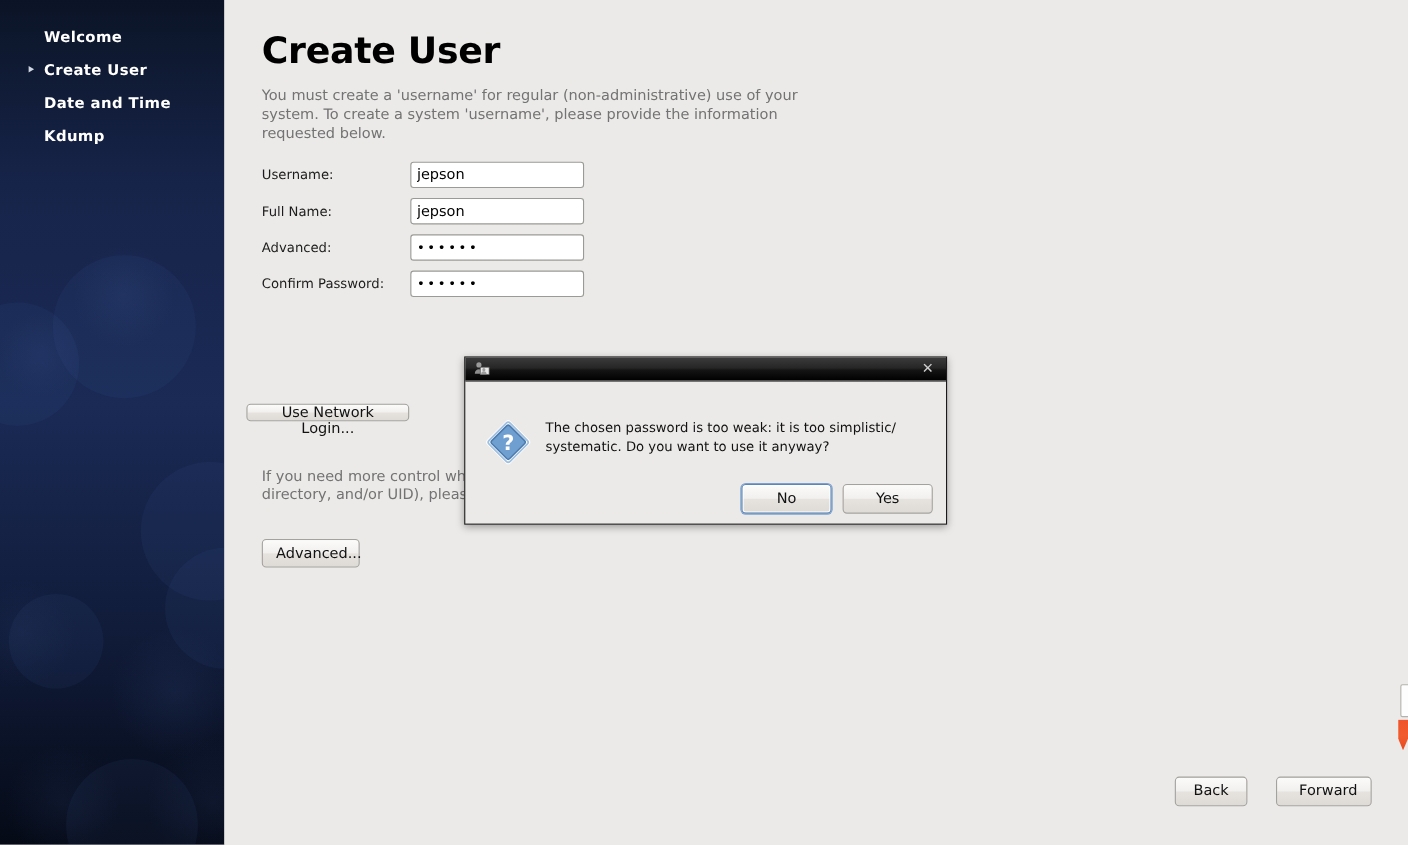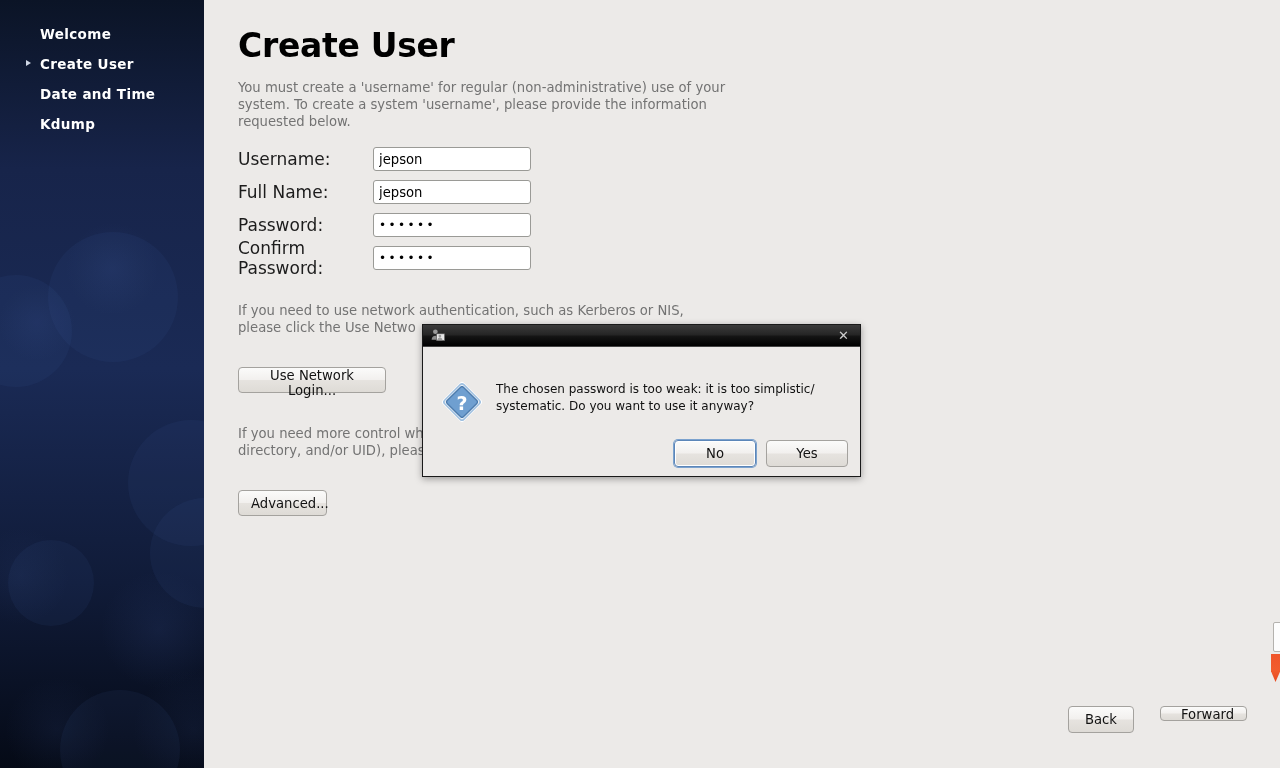--- a/index.html
+++ b/index.html
@@ -110,21 +110,21 @@
 
   .form-row {
     display: flex;
     align-items: center;
     height: 26px;
     margin-bottom: 7px;
   }
 
   .form-label {
     width: 135px;
-    font-size: 17px;
+    font-size: 12px;
     color: #1c1c1c;
   }
 
   .form-input {
     width: 158px;
     height: 24px;
     box-sizing: border-box;
     border: 1px solid #9a9a96;
     border-radius: 3px;
     background: #ffffff;
@@ -148,40 +148,40 @@
     background: linear-gradient(to bottom, #fbfbfa 0%, #f2f0ee 48%, #e6e3df 52%, #dedbd6 100%);
     font-family: "DejaVu Sans", sans-serif;
     font-size: 13.2px;
     color: #121212;
     cursor: default;
     padding: 0 12px;
   }
 
   #use-network-login-button {
     position: absolute;
-    left: 238px; top: 367px;
-    width: 148px; height: 26px;
+    left: 224px; top: 367px;
+    width: 148px; height: 16px;
   }
 
   #advanced-button {
     position: absolute;
     left: 238px; top: 490px;
     width: 89px; height: 26px;
   }
 
   #back-button {
     position: absolute;
     left: 1068px; top: 706px;
     width: 66px; height: 27px;
   }
 
   #forward-button {
     position: absolute;
     left: 1160px; top: 706px;
-    width: 87px; height: 15px; padding-left: 20px;
+    width: 87px; height: 27px; padding-left: 20px;
   }
 
   
   #edge-box {
     position: absolute;
     left: 1273px; top: 622px;
     width: 12px; height: 30px;
     box-sizing: border-box;
     background: #fdfdfd;
     border: 1px solid #b4b2ae;
@@ -314,31 +314,29 @@
     <div id="form">
       <div class="form-row">
         <div class="form-label">Username:</div>
         <input class="form-input" type="text" value="jepson" style="">
       </div>
       <div class="form-row">
         <div class="form-label">Full Name:</div>
         <input class="form-input" type="text" value="jepson" style="">
       </div>
       <div class="form-row">
-        <div class="form-label">Password:</div>
+        <div class="form-label">Advanced:</div>
         <input class="form-input pw" type="text" value="••••••" style="">
       </div>
       <div class="form-row">
         <div class="form-label">Confirm Password:</div>
         <input class="form-input pw" type="text" value="••••••" style="">
       </div>
     </div>
 
-    <div id="network-text" class="body-text">If you need to use network authentication, such as Kerberos or NIS,
-please click the Use Netwo</div>
 
     <div id="advanced-text" class="body-text">If you need more control wh
 directory, and/or UID), pleas</div>
   </div>
 
   <button id="use-network-login-button" class="gtk-btn">Use Network Login...</button>
   <button id="advanced-button" class="gtk-btn">Advanced...</button>
 
   <button id="back-button" class="gtk-btn">Back</button>
   <button id="forward-button" class="gtk-btn">Forward</button>

